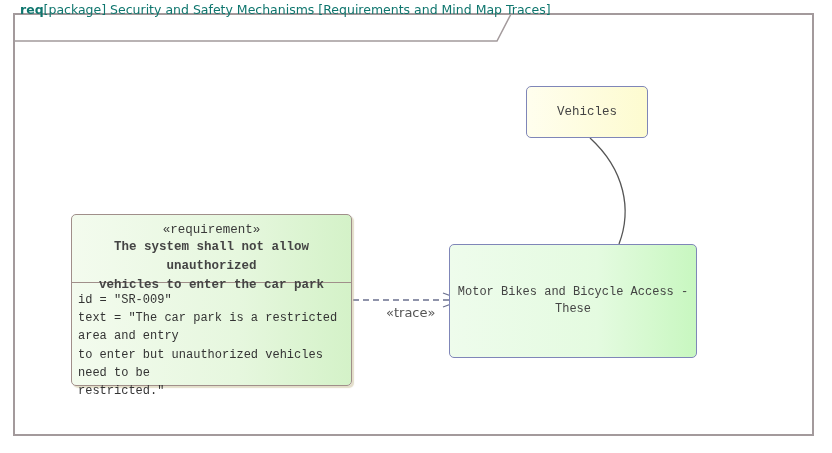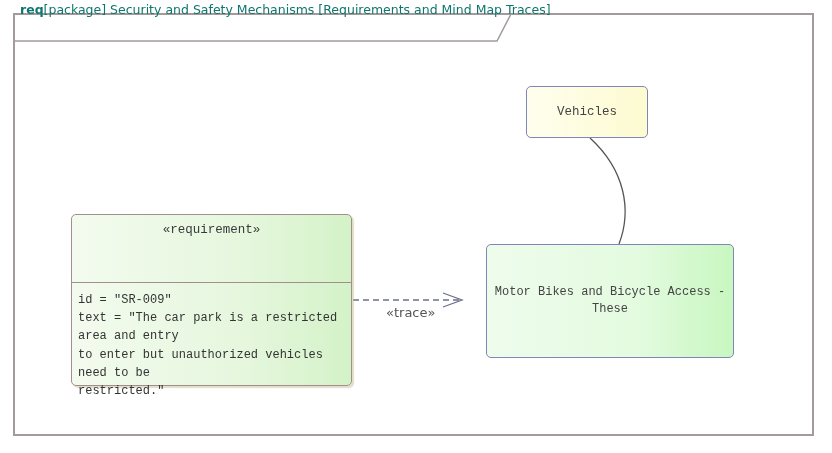--- a/index.html
+++ b/index.html
@@ -18,21 +18,21 @@
            box-shadow: 2px 2px 1px rgba(200,190,150,0.5); padding-left: 15px; }
     .req-head { position: absolute; left: 0; right: 0; top: 0; height: 67px;
                 border-bottom: 1.5px solid #a08f8a; text-align: center; }
     .stereo { font-size: 12.5px; margin-top: 8px; color: #3a3a3a; }
     .req-name { font-size: 12.5px; font-weight: bold; line-height: 19px; margin-top: 1px; color: #444; }
     .req-body { position: absolute; left: 6px; right: 4px; top: 76px; font-size: 12px; line-height: 18.2px; color: #333; }
     .vehicles { left: 526px; top: 86px; width: 122px; height: 52px;
                 border: 1.5px solid #7f86b8;
                 background: linear-gradient(90deg, #fffeee 0%, #fdfbd0 100%);
                 display: flex; align-items: center; justify-content: center; font-size: 12.5px; color: #444; }
-    .note { left: 486px; top: 244px; width: 248px; height: 114px;
+    .note { left: 449px; top: 244px; width: 248px; height: 114px;
             border: 1.5px solid #7f86b8;
             background: linear-gradient(90deg, #eefcec 0%, #e4fbe0 60%, #c8f7c0 100%);
             display: flex; align-items: center; justify-content: center; text-align: center;
             font-size: 12px; line-height: 17.5px; color: #444; padding: 0 6px; }
     .trace-label { position: absolute; left: 386px; top: 305px; font-size: 13px; color: #555; }
     svg.lines { position: absolute; left: 0; top: 0; }
   </style>
 </head>
 <body>
 
@@ -48,20 +48,24 @@
 
 <svg class="lines" width="832" height="453">
   <path d="M 590 138 C 625 170, 632 210, 619 244" fill="none" stroke="#555" stroke-width="1.3"></path>
   <line x1="353" y1="300" x2="462" y2="300" stroke="#6b708f" stroke-width="1.3" stroke-dasharray="6,4"></line>
   <polyline points="443,293 462,300 443,307" fill="none" stroke="#6b708f" stroke-width="1.3"></polyline>
 </svg>
 
 <div class="box req">
   <div class="req-head">
     <div class="stereo">«requirement»</div>
+    <div class="req-name">
+      <div>The system shall not allow unauthorized</div>
+      <div>vehicles to enter the car park</div>
+    </div>
   </div>
   <div class="req-body">
     <div>id = "SR-009"</div>
     <div>text = "The car park is a restricted area and entry</div>
     <div>to enter but unauthorized vehicles need to be</div>
     <div>restricted."</div>
   </div>
 </div>
 
 <div class="box vehicles">

